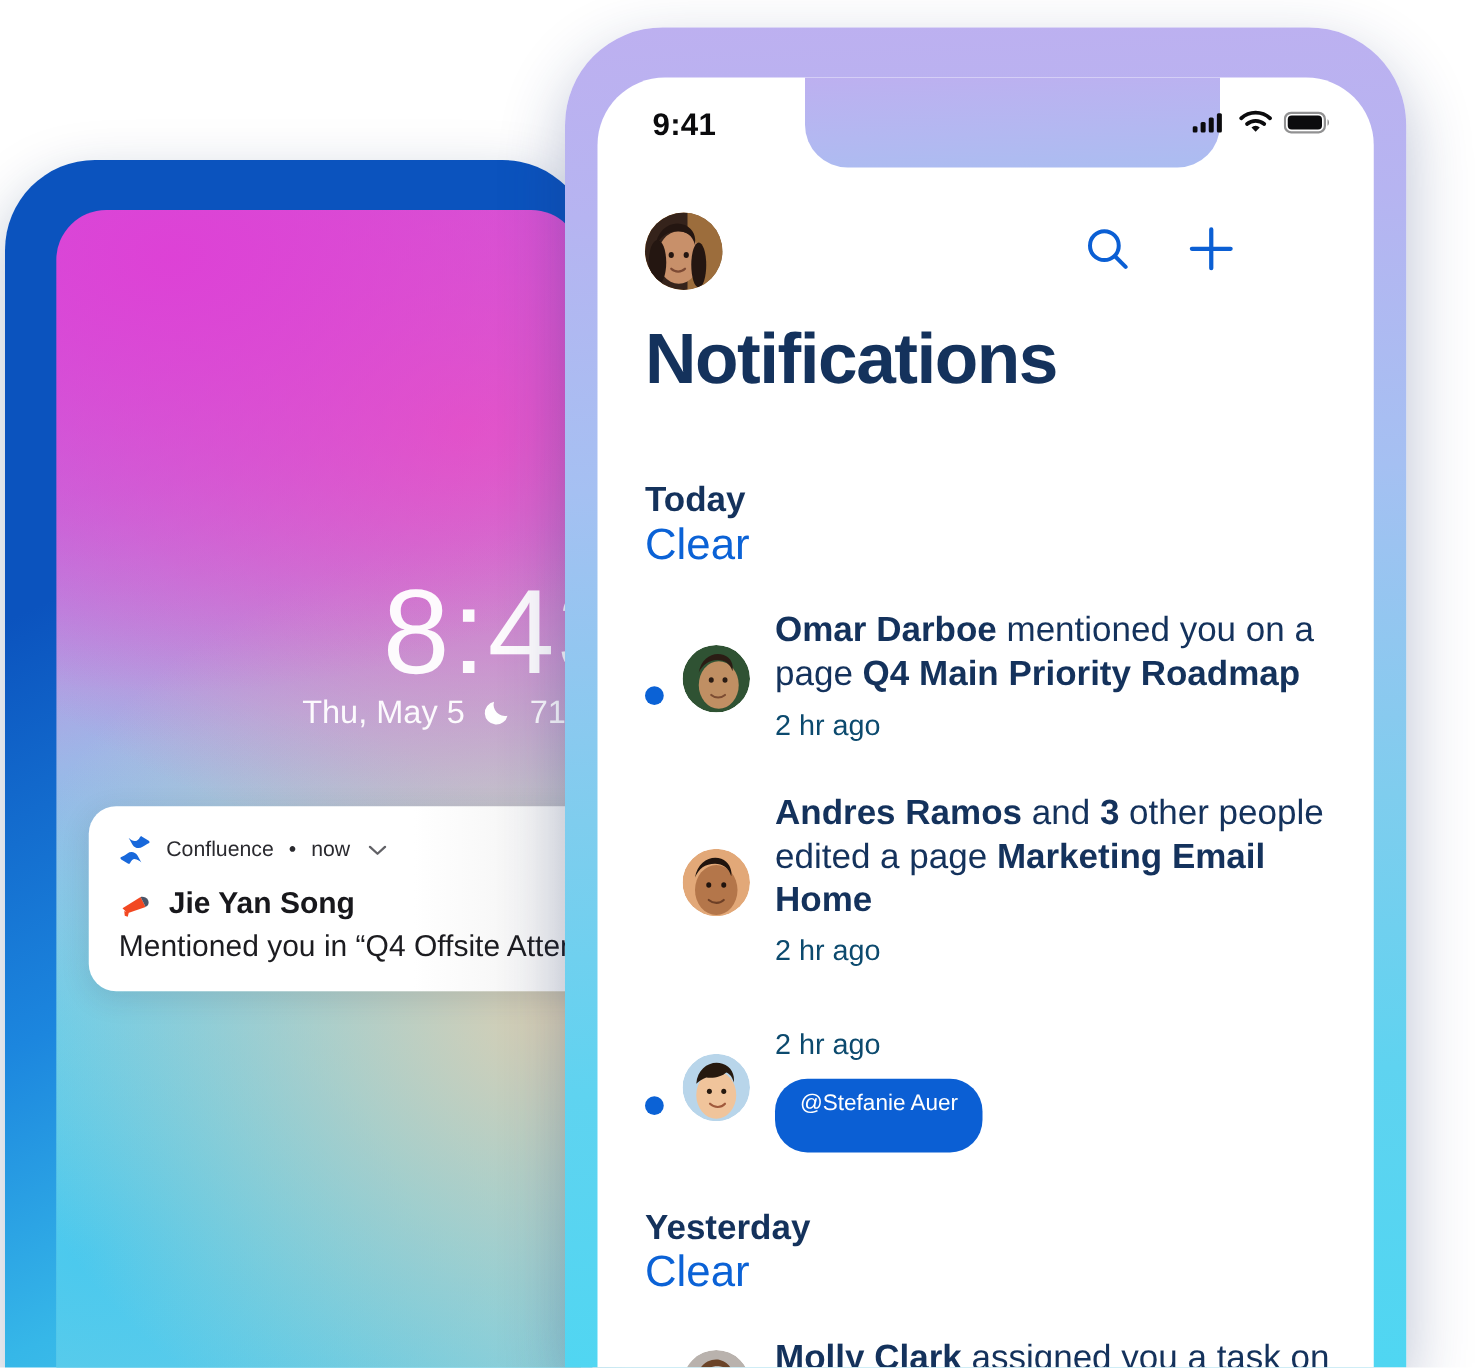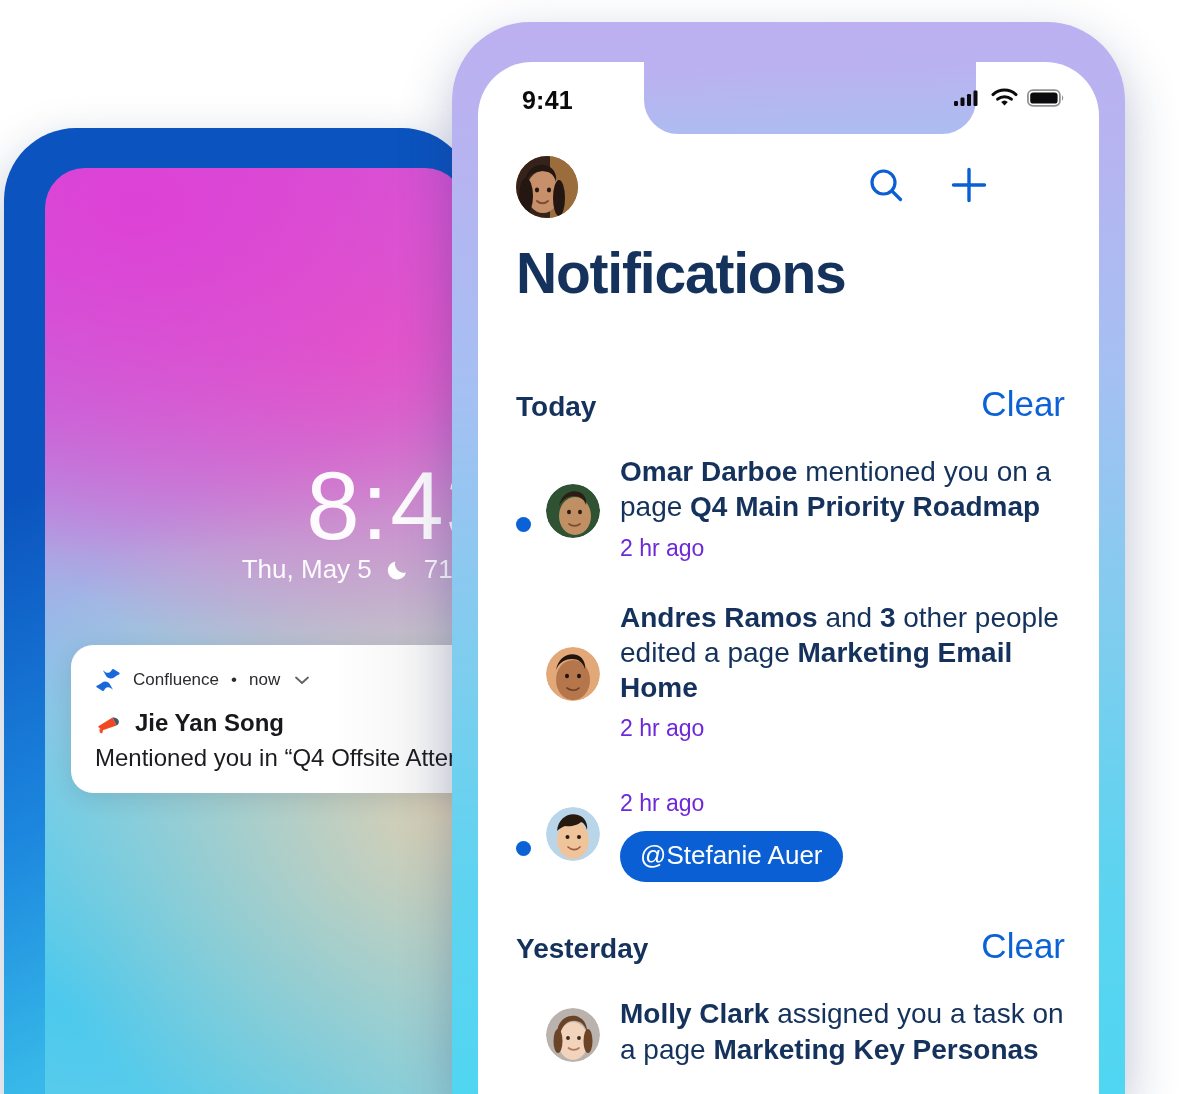--- a/index.html
+++ b/index.html
@@ -127,64 +127,65 @@
     display: flex; align-items: center; justify-content: space-between;
     padding: 0 34px 0 44px;
     z-index: 4;
     gap: 44px;
   }
   #status-time { font-size: 25px; font-weight: 700; color: #0b0b0d; letter-spacing: .2px; margin-top: 4px;}
   #status-icons { display: flex; align-items: center; gap: 9px; margin-top: 4px; }
 
   #app-header {
     position: absolute; left: 0; top: 72px; width: 552px;
-    padding: 22px 36px 0 38px;
+    padding: 36px 36px 0 38px;
   }
   #header-row { display:flex; align-items:center; justify-content: space-between; }
   #avatar-me {
     width: 62px; height: 62px; border-radius: 50%;
     overflow: hidden; flex: none;
     background: #8a6235;
   }
   #header-actions { display:flex; align-items:center; gap: 42px; padding-right: 4px; }
   #page-title {
     margin-top: 22px;
     font-size: 57px; font-weight: 700; letter-spacing: -1.2px;
     color: #14325c;
   }
 
   #feed {
     position: absolute; left: 0; top: 300px; width: 621px; height: 732px;
     padding: 0 30px 0 38px;
     overflow: hidden;
   }
   .section-head {
-    display:flex; align-items: baseline; justify-content: space-between;
+    display:flex; align-items: baseline; justify-content: center;
     padding: 22px 4px 14px 0;
+    flex-direction: column;
   }
   .section-title { font-size: 28px; font-weight: 700; color: #14325c; }
   .clear-link { font-size: 35px; color: #0b62d6; font-weight: 400; }
 
   .notif-row { display:flex; align-items: center; padding: 16px 0 22px 0; }
   .unread-dot-col { width: 30px; flex: none; padding-top: 34px; }
   .unread-dot { width: 15px; height: 15px; border-radius: 50%; background: #0b62d6; }
   .notif-avatar {
     width: 54px; height: 54px; border-radius: 50%; flex: none;
     margin-right: 20px; margin-top: 6px; overflow: hidden;
   }
   .notif-main { flex: 1; min-width: 0; }
   .notif-text {
     font-size: 28px; line-height: 1.26; color: #14325c; font-weight: 400;
   }
   .notif-text b { font-weight: 700; }
-  .notif-time { margin-top: 10px; font-size: 23px; color: #6d28d9; }
+  .notif-time { margin-top: 10px; font-size: 23px; color: #0c4a6e; }
   .mention-chip {
     display: inline-block; margin-top: 14px;
     background: #0b5fd4; color: #ffffff;
-    font-size: 26px; padding: 9px 20px 11px 20px;
+    font-size: 18px; padding: 9px 20px 29px 20px;
     border-radius: 26px;
   }
 </style>
 </head>
 <body>
 
 <div id="stage">
 
   <div id="left-phone">
     <div id="left-screen">

